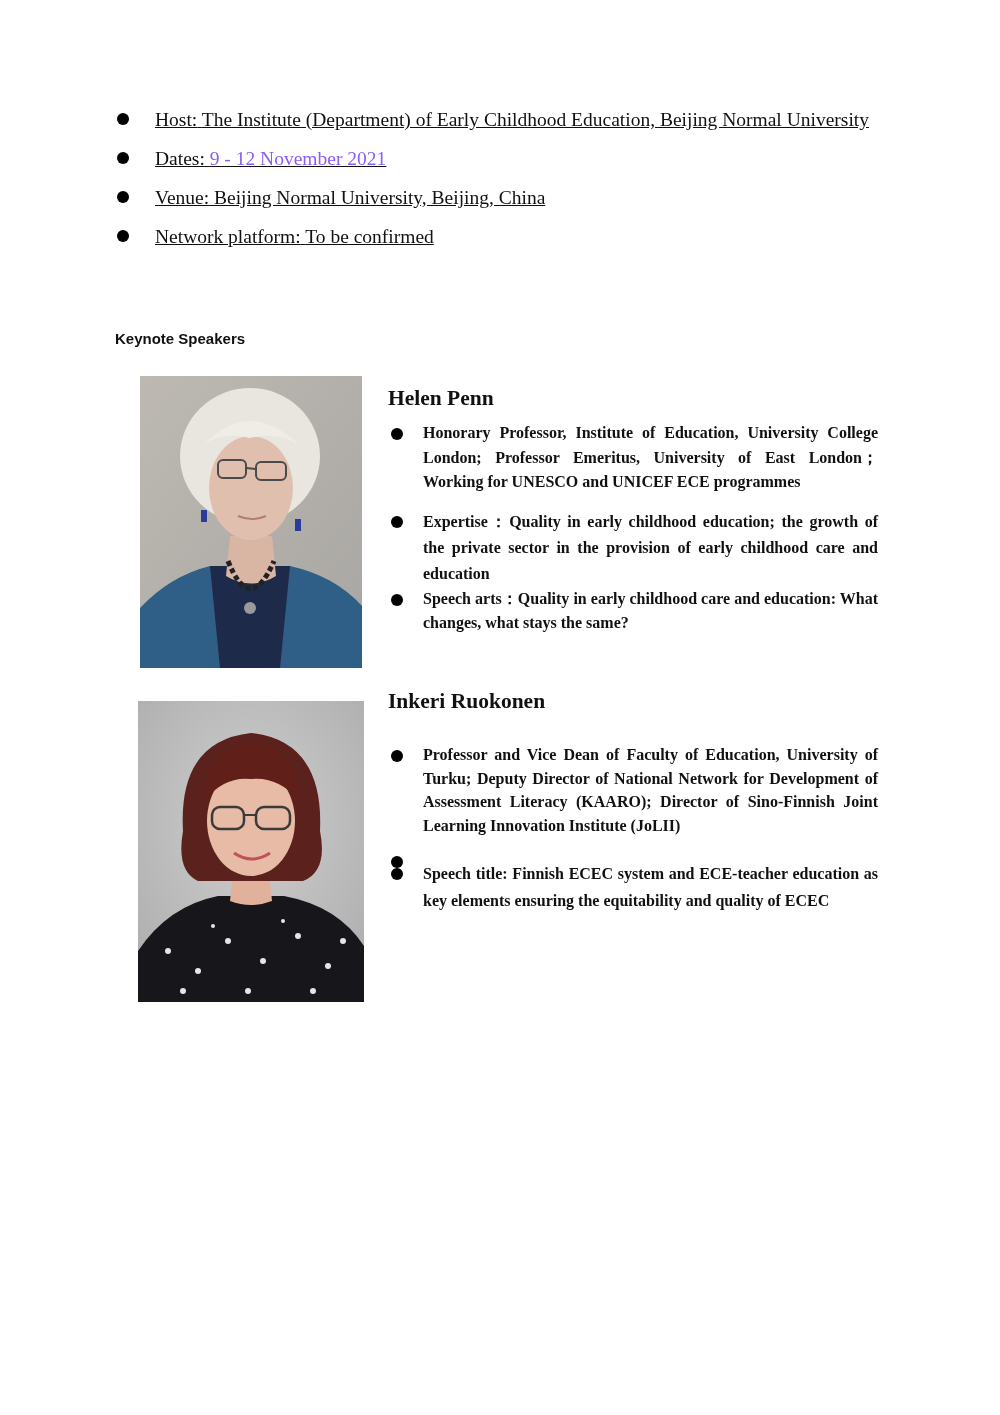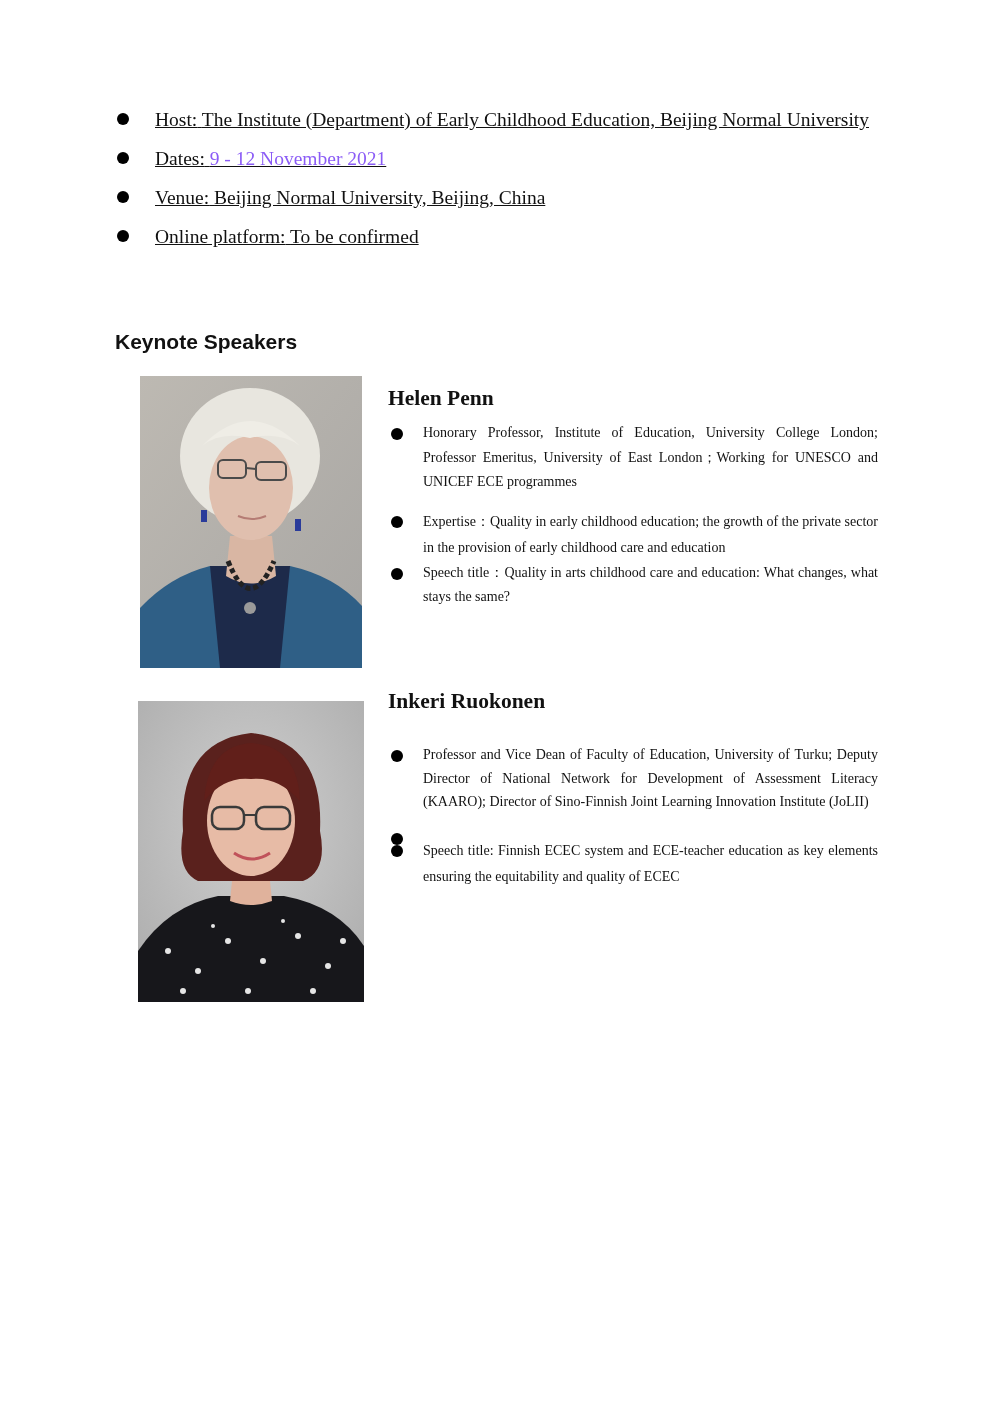--- a/index.html
+++ b/index.html
@@ -15,35 +15,35 @@
     .bullet {
       position: absolute; left: 2px; width: 12px; height: 12px; border-radius: 50%;
       background: #000;
     }
     .info-item .bullet { top: 13px; }
     .date-val { color: #8b5cf6; }
 
     .section-heading {
       position: absolute; left: 115px; top: 330px;
       font-family: "Liberation Sans", "DejaVu Sans", sans-serif;
-      font-weight: bold; font-size: 21px; color: #111;
+      font-weight: bold; font-size: 15px; color: #111;
       margin: 0;
     }
 
     .photo { position: absolute; overflow: hidden; }
     .photo svg { display: block; width: 100%; height: 100%; }
     #photo-penn { left: 140px; top: 376px; width: 222px; height: 292px; }
     #photo-ruokonen { left: 138px; top: 701px; width: 226px; height: 301px; }
 
     .speaker { position: absolute; left: 388px; width: 490px; }
     #speaker-penn { top: 384px; }
     #speaker-ruokonen { top: 687px; }
     .speaker-name { font-weight: bold; font-size: 21.5px; margin: 0 0 9px 0; line-height: 28px; }
     .sp-list { list-style: none; margin: 0; padding: 0; }
-    .sp-item { position: relative; padding-left: 35px; font-size: 14px; line-height: 24.5px; text-align: justify; }
+    .sp-item { position: relative; padding-left: 35px; font-size: 16px; line-height: 24.5px; text-align: justify; font-weight: bold; }
     .sp-item .bullet { left: 3px; top: 7px; }
     #speaker-penn .sp-item.i1 { margin-top: 14px; }
     #speaker-penn .sp-item.i1 { line-height: 26px; }
     #speaker-ruokonen .sp-item { line-height: 23.5px; margin-top: 28px; }
     #speaker-ruokonen .sp-item.i1 { margin-top: 12px; }
     #speaker-ruokonen .sp-item.i2 { margin-top: 24px; line-height: 26.5px; }
   </style>
 </head>
 <body>
 
@@ -55,21 +55,21 @@
   <li class="info-item">
     <span class="bullet"></span>
     <span class="text"><span>Dates:</span> <span class="date-val">9 - 12 November 2021</span></span>
   </li>
   <li class="info-item">
     <span class="bullet"></span>
     <span class="text"><span>Venue:</span> <span>Beijing Normal University, Beijing, China</span></span>
   </li>
   <li class="info-item">
     <span class="bullet"></span>
-    <span class="text"><span>Online platform:</span> <span>To be confirmed</span></span>
+    <span class="text"><span>Network platform:</span> <span>To be confirmed</span></span>
   </li>
 </ul>
 
 <h2 class="section-heading">Keynote Speakers</h2>
 
 <div class="photo" id="photo-penn">
   <svg viewBox="0 0 222 292" preserveAspectRatio="none">
     <defs>
       <linearGradient id="bg1" x1="0" y1="0" x2="1" y2="1">
         <stop offset="0" stop-color="#bdb9b2"></stop>
@@ -109,21 +109,21 @@
     <li class="sp-item i0">
       <span class="bullet"></span>
       <span>Honorary Professor, Institute of Education, University College London; Professor Emeritus, University of East London；Working for UNESCO and UNICEF ECE programmes</span>
     </li>
     <li class="sp-item i1">
       <span class="bullet"></span>
       <span>Expertise：Quality in early childhood education; the growth of the private sector in the provision of early childhood care and education</span>
     </li>
     <li class="sp-item i2">
       <span class="bullet"></span>
-      <span>Speech title：Quality in arts childhood care and education: What changes, what stays the same?</span>
+      <span>Speech arts：Quality in early childhood care and education: What changes, what stays the same?</span>
     </li>
   </ul>
 </section>
 
 <div class="photo" id="photo-ruokonen">
   <svg viewBox="0 0 226 301" preserveAspectRatio="none">
     <defs>
       <radialGradient id="bg2" cx="0.5" cy="0.4" r="0.8">
         <stop offset="0" stop-color="#cfcfcf"></stop>
         <stop offset="1" stop-color="#a9a9a9"></stop>

